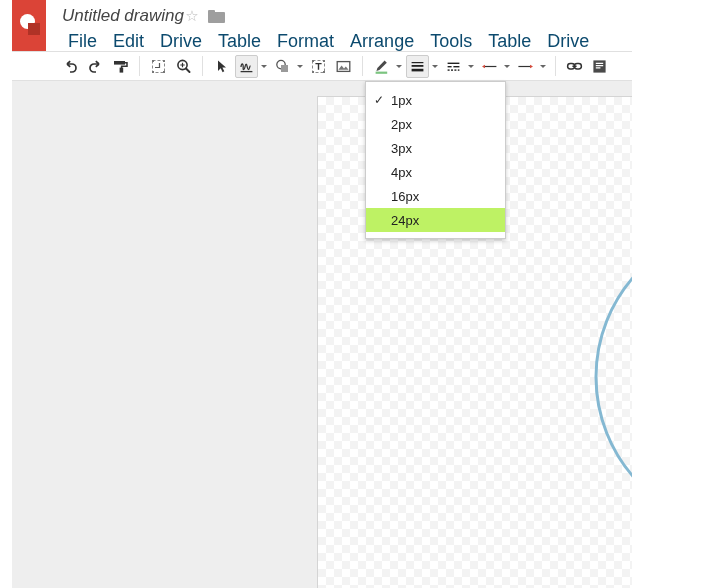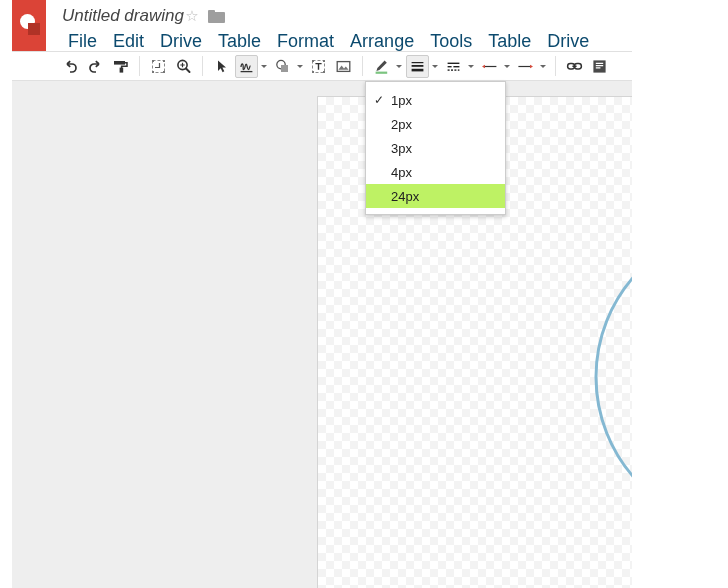--- a/index.html
+++ b/index.html
@@ -452,18 +452,21 @@
     </div>
     <div class="dd-item">
       <span class="lbl">2px</span>
     </div>
     <div class="dd-item">
       <span class="lbl">3px</span>
     </div>
     <div class="dd-item">
       <span class="lbl">4px</span>
     </div>
+    <div class="dd-item">
+      <span class="lbl">16px</span>
+    </div>
     <div class="dd-item highlight">
       <span class="lbl">24px</span>
     </div>
   </div>
 
 </div>
 
 </body></html>

